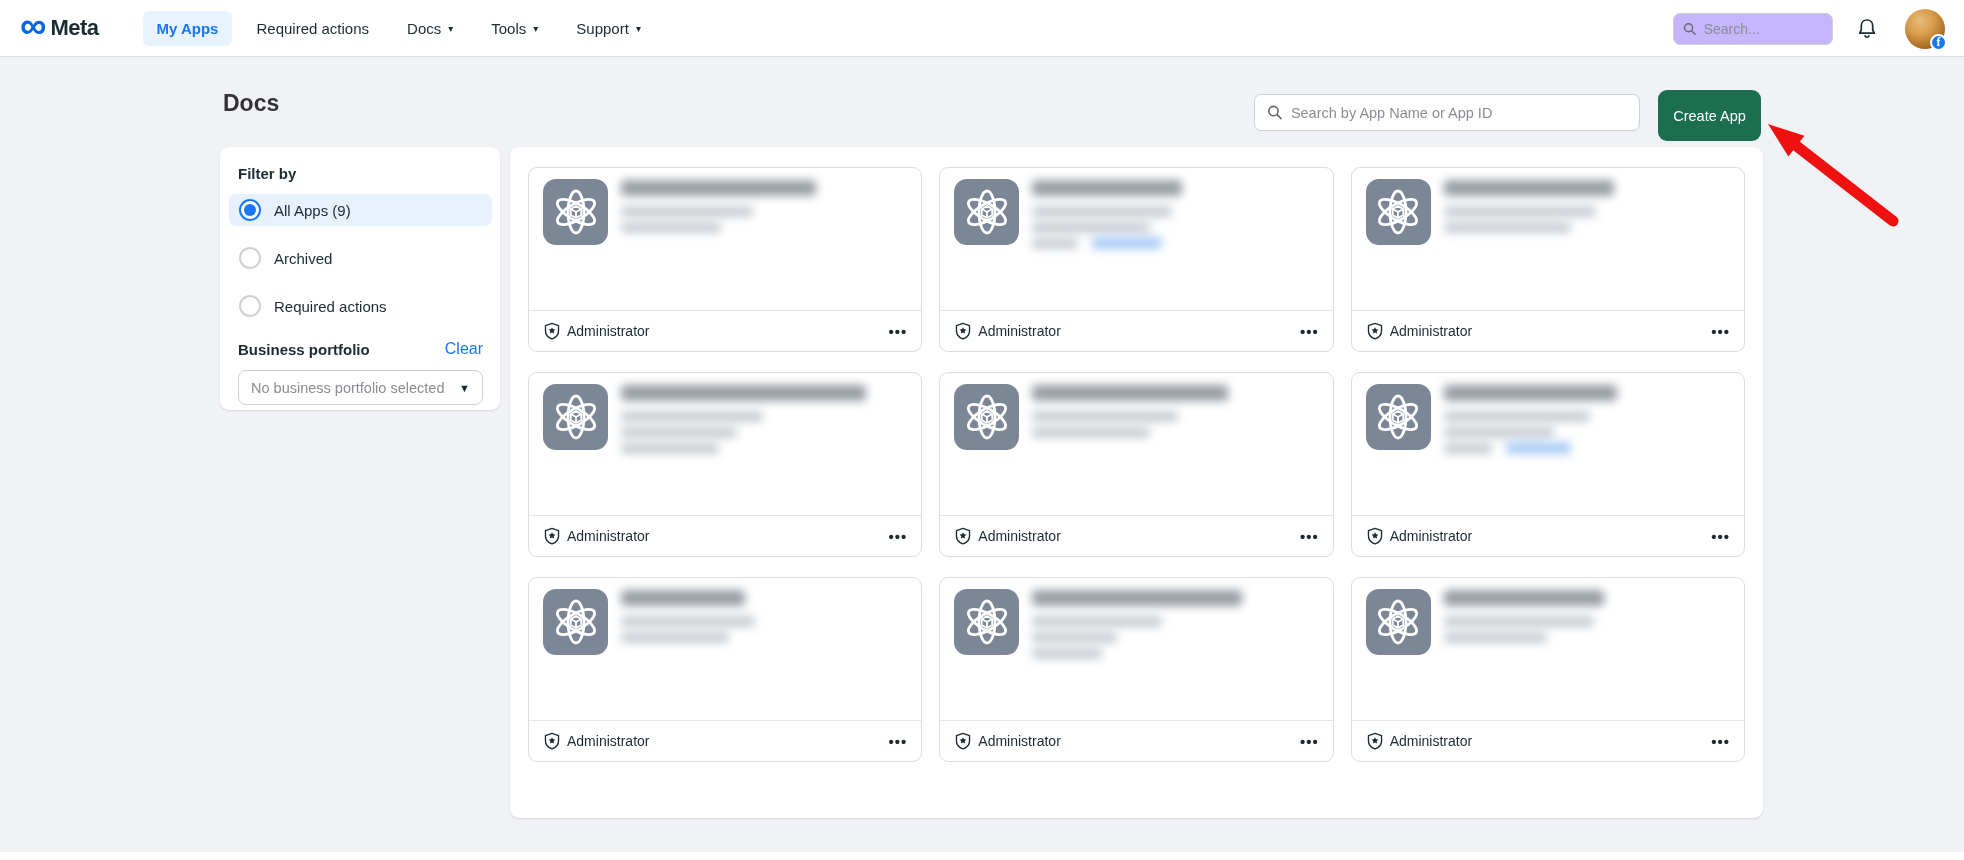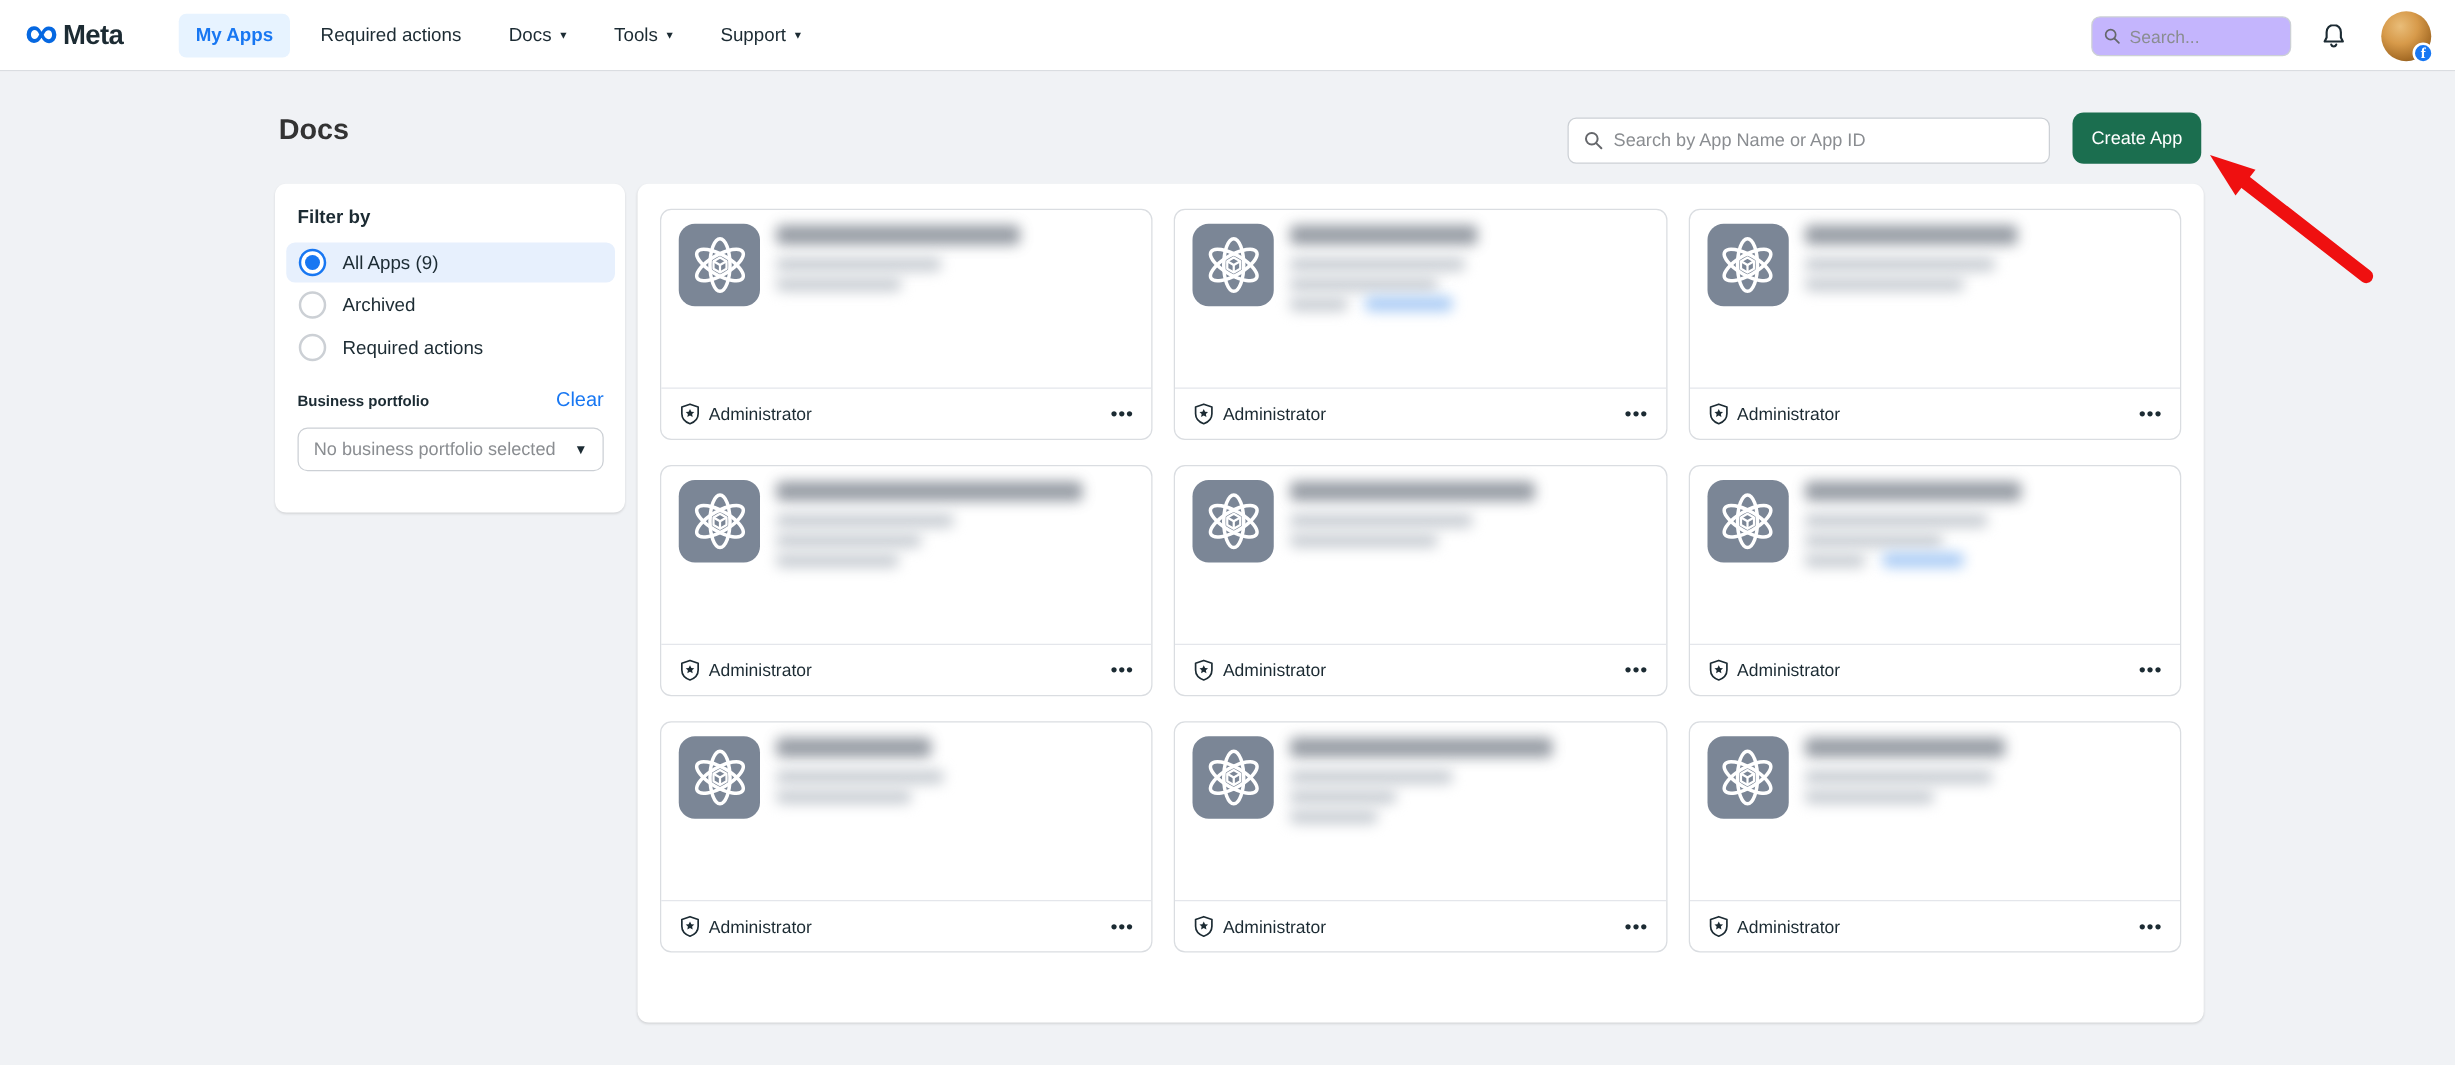--- a/index.html
+++ b/index.html
@@ -58,47 +58,47 @@
     position:absolute; left:1254px; top:94px; width:386px; height:37px;
     background:#fff; border:1px solid #ccd0d5; border-radius:7px;
     display:flex; align-items:center; padding:0 12px;
   }
   .hdr-search input {
     border:none; outline:none; width:100%; font-size:14.5px; color:#8b5cf6;
     font-family:"Liberation Sans", sans-serif; background:transparent; margin-left:8px;
   }
   .hdr-search input::placeholder { color:#8a8d91; }
   .create-btn {
-    position:absolute; left:1658px; top:90px; width:103px; height:41px;
+    position:absolute; left:1658px; top:90px; width:103px; height:51px;
     background:#1b6e4f; color:#fff; border:none; border-radius:9px;
     font-size:14.5px; font-family:"Liberation Sans", sans-serif; cursor:pointer;
   }
   .anno-arrow { position:absolute; left:1756px; top:112px; pointer-events:none; }
 
   
   .filter-panel {
     position:absolute; left:220px; top:147px; width:280px; height:263px;
     background:#fff; border-radius:9px; box-shadow:0 1px 2px rgba(0,0,0,.12);
     padding:18px 17px 0 18px;
   }
   .filter-title { font-size:15px; font-weight:bold; margin-bottom:12px; }
   .radio-row {
     display:flex; align-items:center; height:24px; border-radius:7px;
-    padding:16px 10px; margin:0 -9px 2px -9px; cursor:pointer; gap:13px;
+    padding:16px 10px; margin:0 -9px 16px -9px; cursor:pointer; gap:13px;
   }
   .radio-row.selected { background:#e7f0fd; }
   .radio {
     width:22px; height:22px; border-radius:50%; border:2px solid #ccd0d5; background:#fff; flex:0 0 auto;
     display:flex; align-items:center; justify-content:center;
   }
   .radio-row.selected .radio { border-color:#1877f2; }
   .radio-dot { width:12px; height:12px; border-radius:50%; background:#1877f2; }
   .radio-label { font-size:15px; color:#1c2b33; }
   .portfolio-hdr { display:flex; justify-content:space-between; align-items:center; margin-top:18px; }
-  .portfolio-title { font-size:12px; font-weight:bold; }
+  .portfolio-title { font-size:15px; font-weight:bold; }
   .clear-link { font-size:16px; color:#1877f2; cursor:pointer;margin-left:12px; }
   .portfolio-select {
     margin-top:12px; height:35px; border:1px solid #ccd0d5; border-radius:8px;
     display:flex; align-items:center; justify-content:space-between;
     padding:0 12px; cursor:pointer;
   }
   .portfolio-select .sel-text { font-size:14.5px; color:#8a8d91; }
   .portfolio-select .sel-caret { font-size:11px; color:#1c2b33; }
 
   

